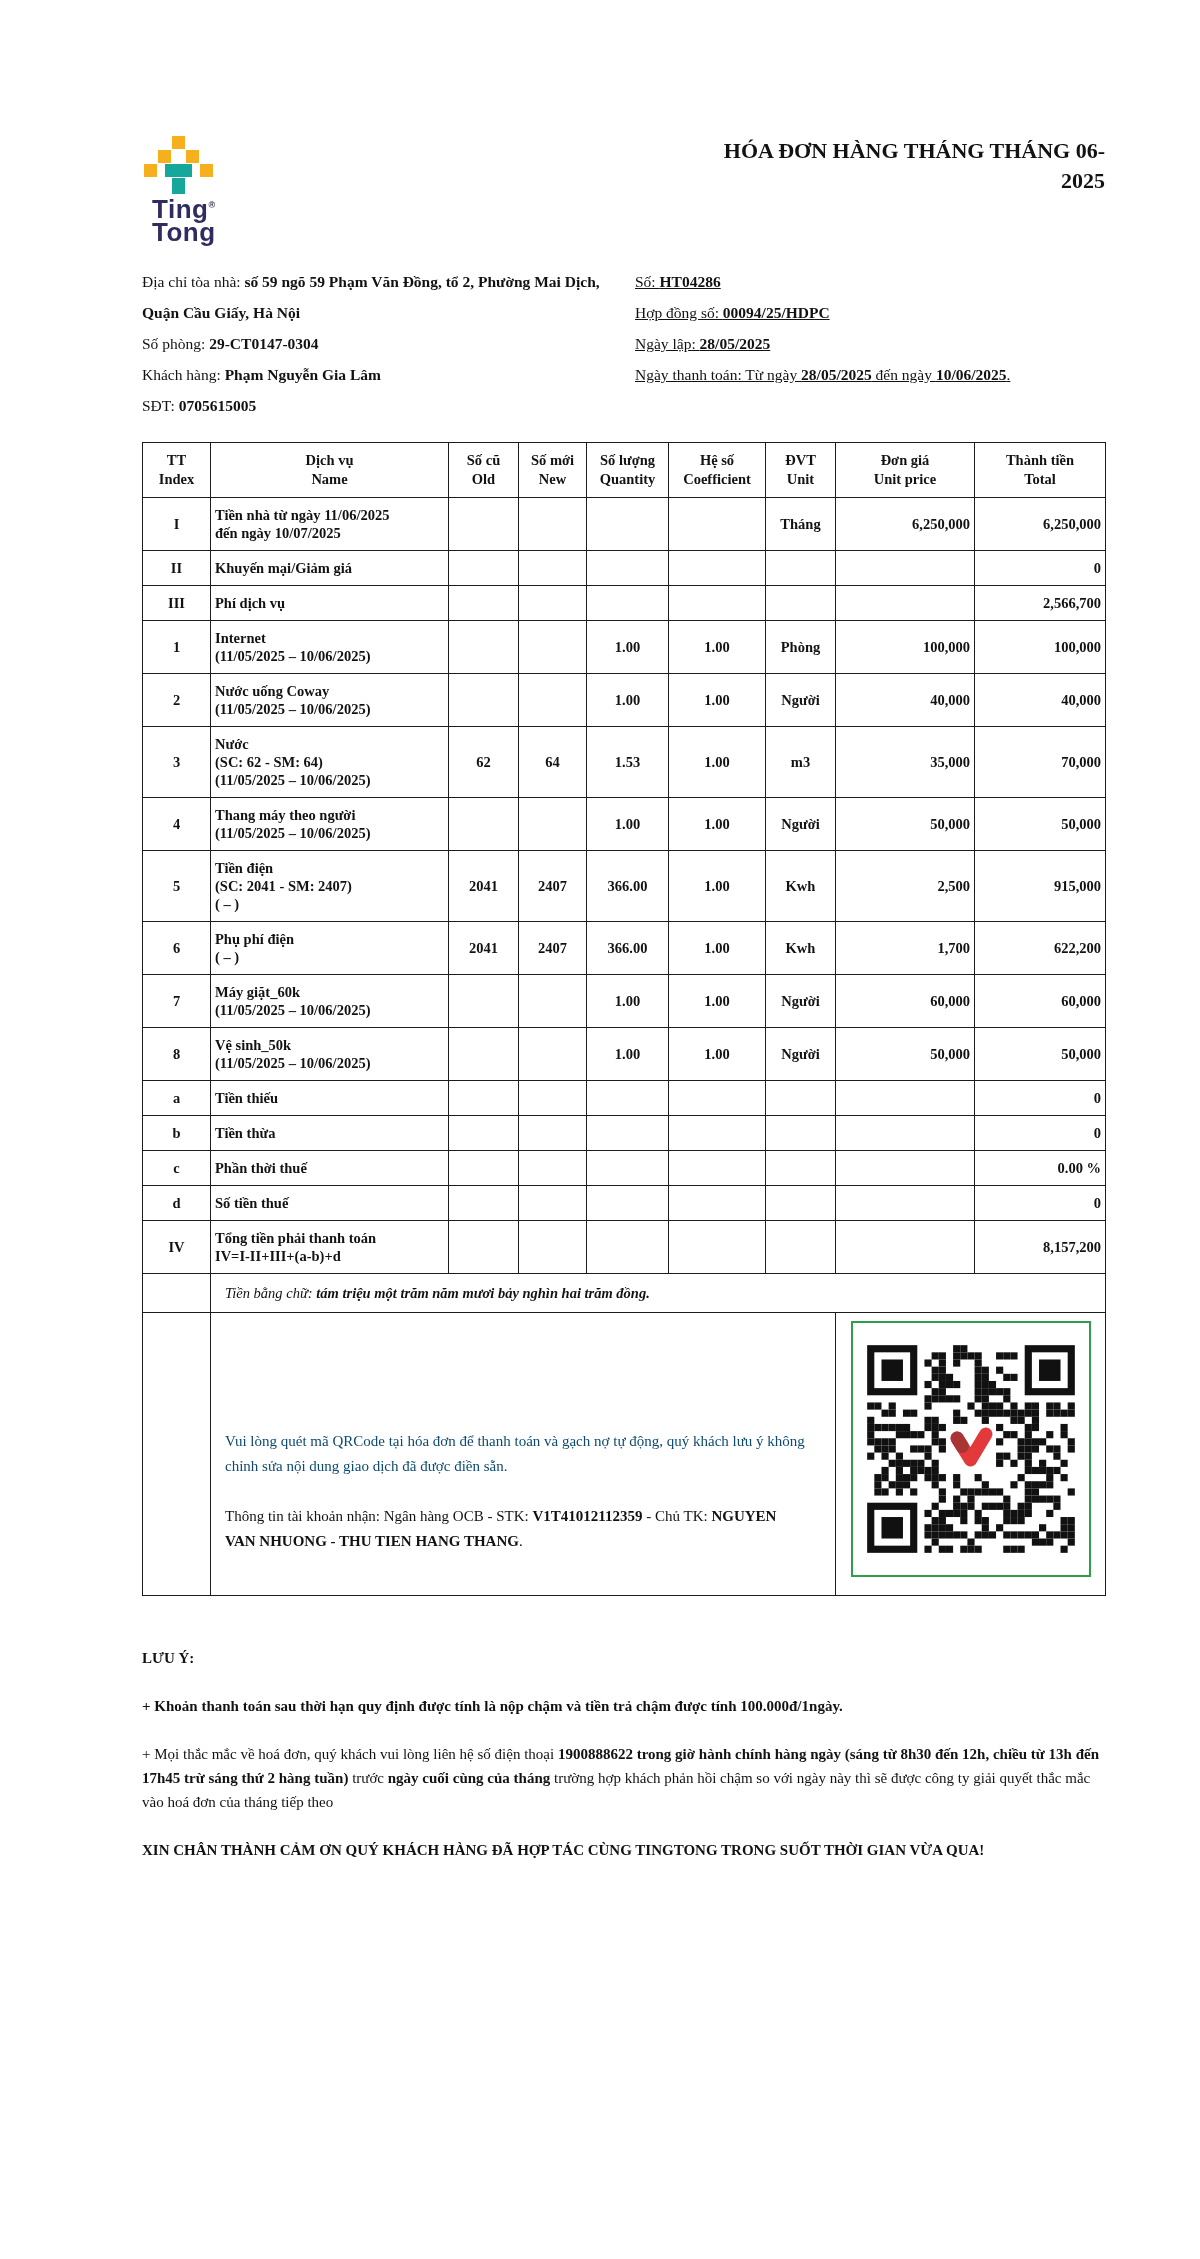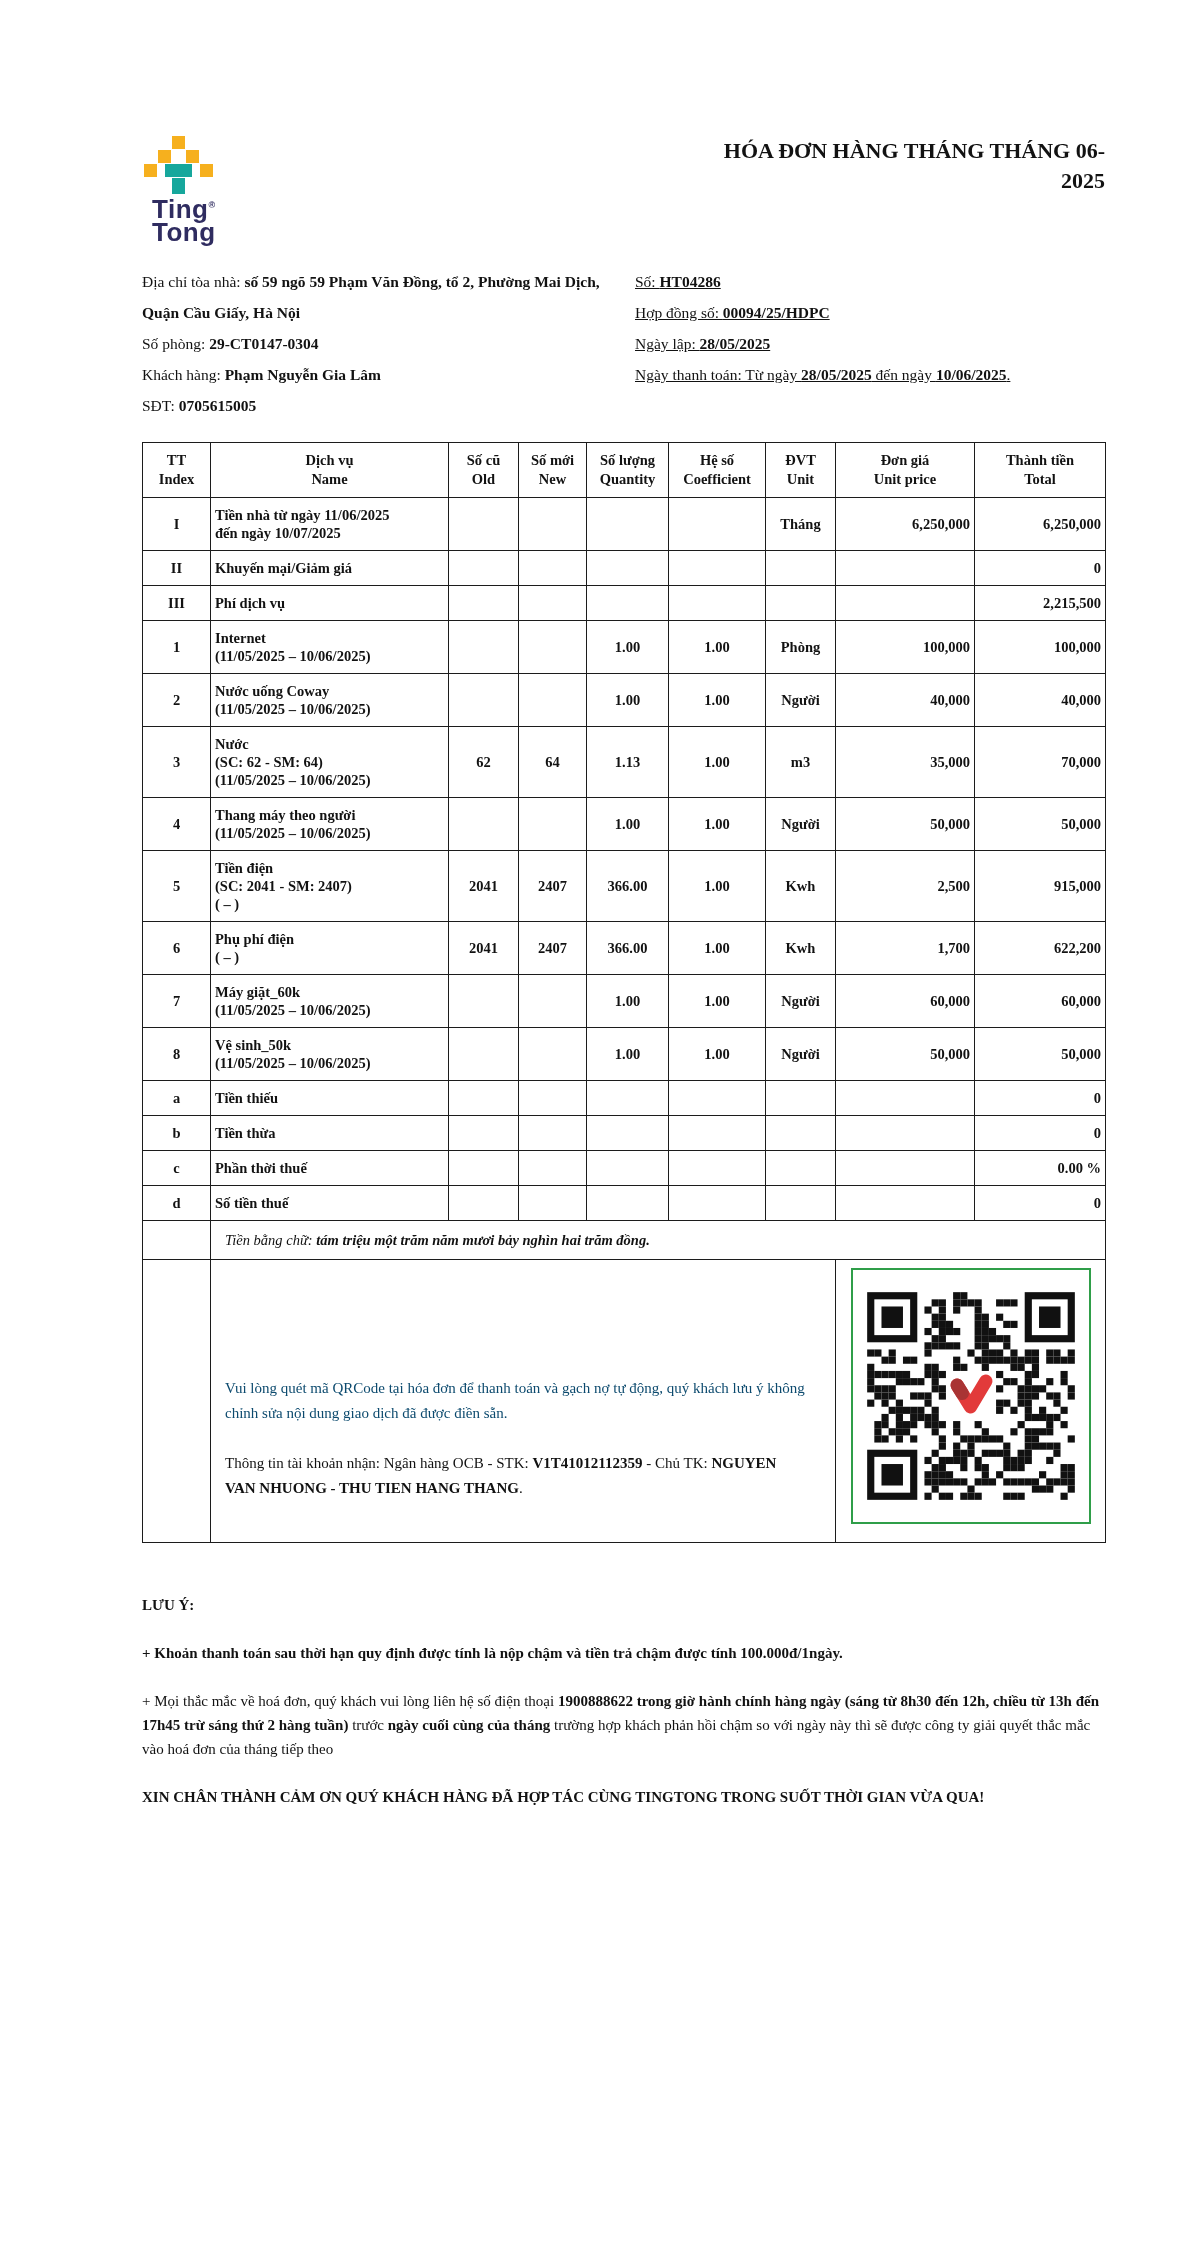--- a/index.html
+++ b/index.html
@@ -170,21 +170,21 @@
           <td class="c-center">III</td>
           <td class="c-name">
             <div>Phí dịch vụ</div>
           </td>
           <td class="c-center"></td>
           <td class="c-center"></td>
           <td class="c-center"></td>
           <td class="c-center"></td>
           <td class="c-center"></td>
           <td class="c-right"></td>
-          <td class="c-right">2,215,500</td>
+          <td class="c-right">2,566,700</td>
         </tr>
         <tr>
           <td class="c-center">1</td>
           <td class="c-name">
             <div>Internet</div>
             <div>(11/05/2025 – 10/06/2025)</div>
           </td>
           <td class="c-center"></td>
           <td class="c-center"></td>
           <td class="c-center">1.00</td>
@@ -209,21 +209,21 @@
         </tr>
         <tr>
           <td class="c-center">3</td>
           <td class="c-name">
             <div>Nước</div>
             <div>(SC: 62 - SM: 64)</div>
             <div>(11/05/2025 – 10/06/2025)</div>
           </td>
           <td class="c-center">62</td>
           <td class="c-center">64</td>
-          <td class="c-center">1.13</td>
+          <td class="c-center">1.53</td>
           <td class="c-center">1.00</td>
           <td class="c-center">m3</td>
           <td class="c-right">35,000</td>
           <td class="c-right">70,000</td>
         </tr>
         <tr>
           <td class="c-center">4</td>
           <td class="c-name">
             <div>Thang máy theo người</div>
             <div>(11/05/2025 – 10/06/2025)</div>
@@ -337,20 +337,34 @@
           <td class="c-name">
             <div>Số tiền thuế</div>
           </td>
           <td class="c-center"></td>
           <td class="c-center"></td>
           <td class="c-center"></td>
           <td class="c-center"></td>
           <td class="c-center"></td>
           <td class="c-right"></td>
           <td class="c-right">0</td>
+        </tr>
+        <tr>
+          <td class="c-center">IV</td>
+          <td class="c-name">
+            <div>Tổng tiền phải thanh toán</div>
+            <div>IV=I-II+III+(a-b)+d</div>
+          </td>
+          <td class="c-center"></td>
+          <td class="c-center"></td>
+          <td class="c-center"></td>
+          <td class="c-center"></td>
+          <td class="c-center"></td>
+          <td class="c-right"></td>
+          <td class="c-right">8,157,200</td>
         </tr>
       </tbody>
     <tbody>
       <tr class="words-row">
         <td class="c-center"></td>
         <td class="words-cell" colspan="8"><span class="wl">Tiền bằng chữ: </span><span class="wv">tám triệu một trăm năm mươi bảy nghìn hai trăm đồng.</span></td>
       </tr>
       <tr>
         <td></td>
         <td class="qr-text-cell" colspan="6">

